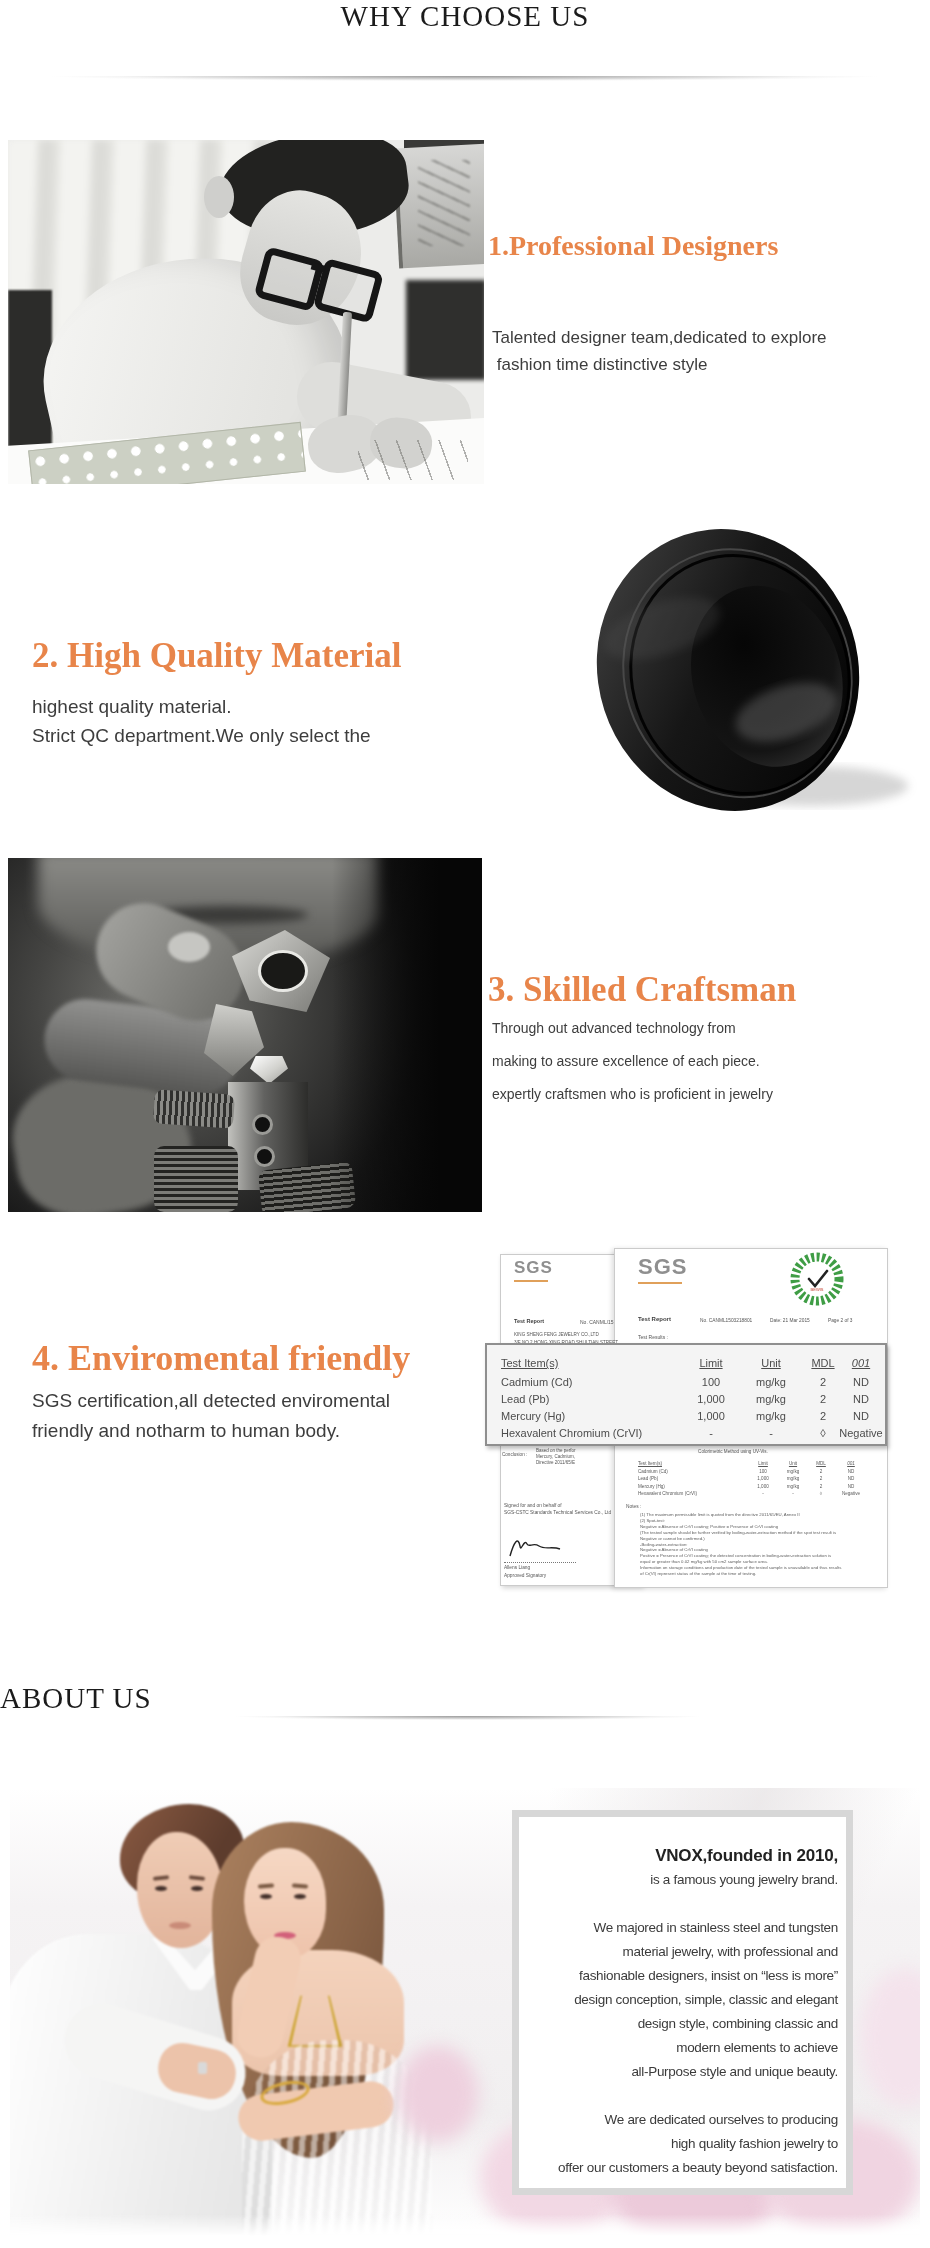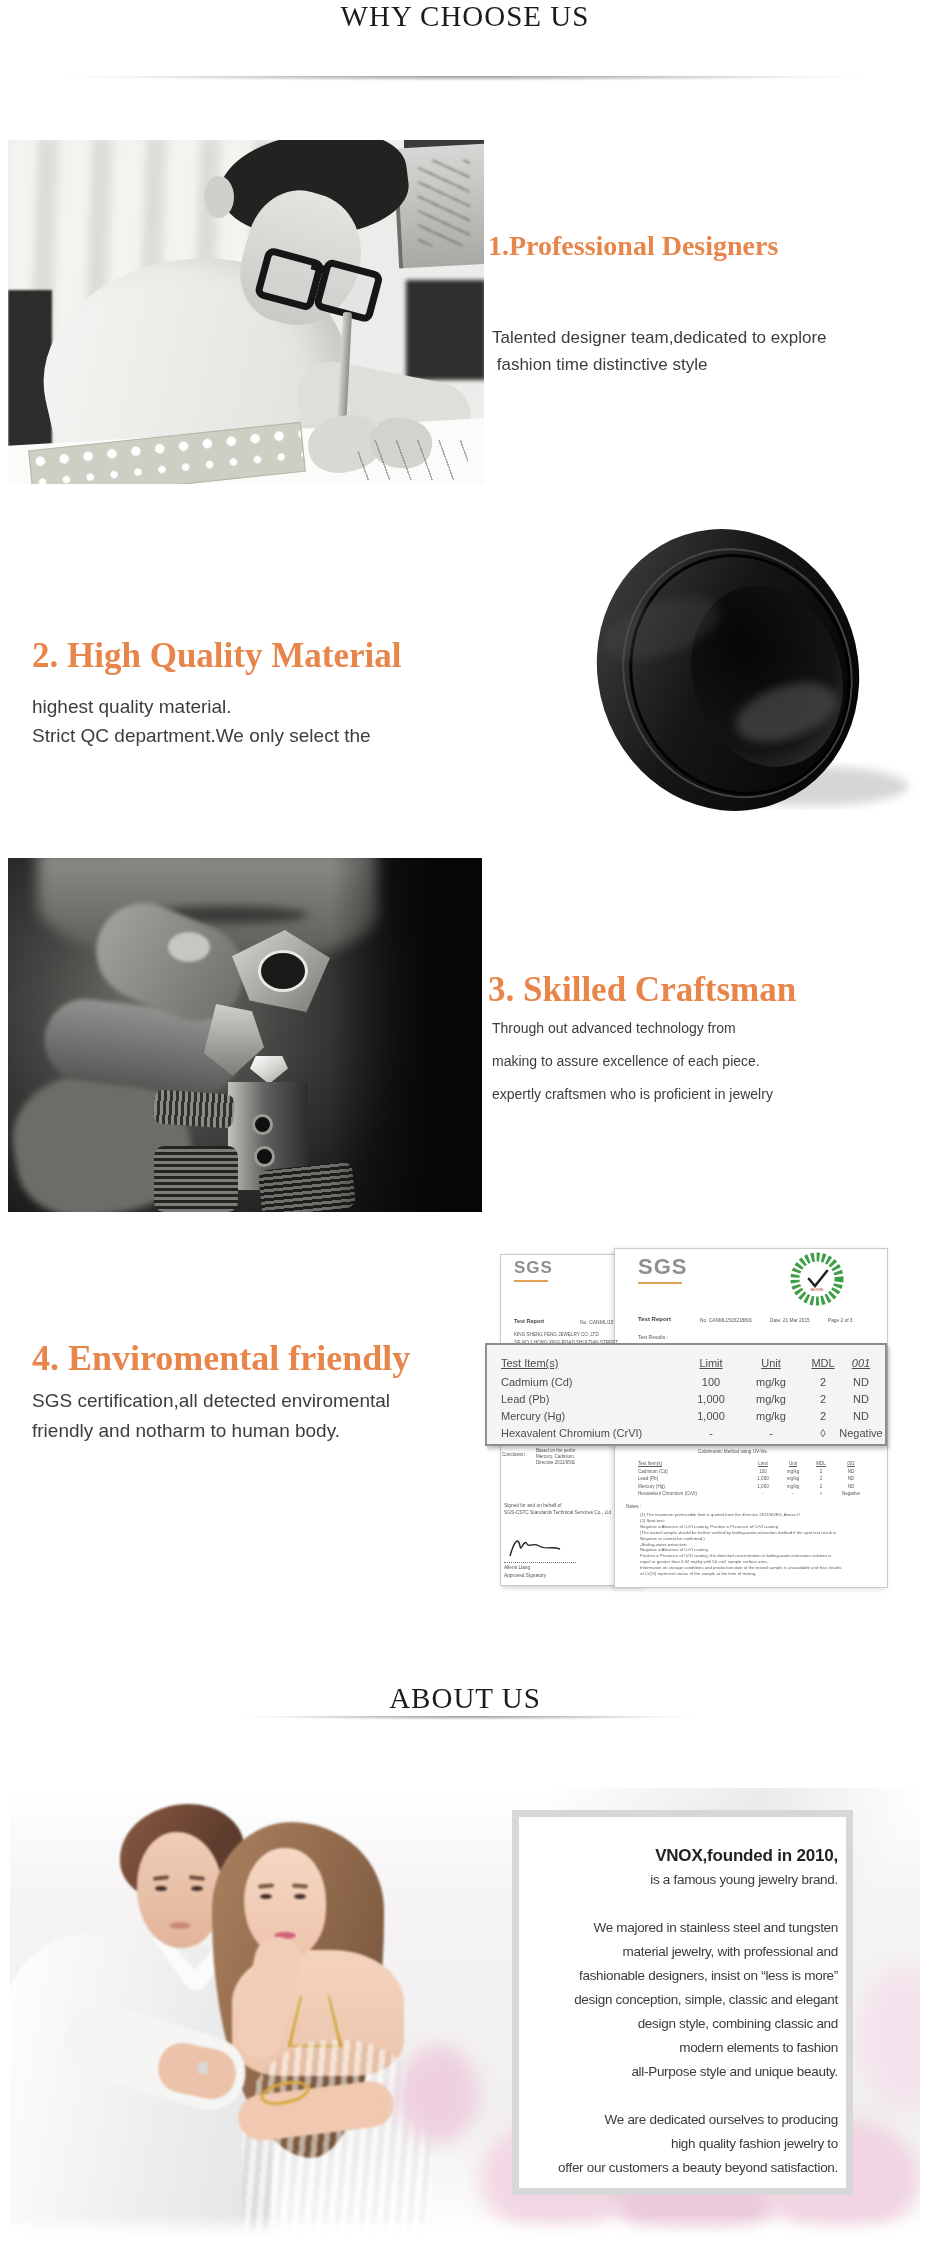--- a/index.html
+++ b/index.html
@@ -373,21 +373,21 @@
       <div class="notes">Negative or cannot be confirmed.)</div>
       <div class="notes">-Boiling-water-extraction:</div>
       <div class="notes">Negative = Absence of CrVI coating</div>
       <div class="notes">Positive = Presence of CrVI coating; the detected concentration in boiling-water-extraction solution is</div>
       <div class="notes">equal or greater than 0.02 mg/kg with 50 cm2 sample surface area.</div>
       <div class="notes">Information on storage conditions and production date of the tested sample is unavailable and thus results</div>
       <div class="notes">of Cr(VI) represent status of the sample at the time of testing.</div>
     </div>
   </div>
 
-  <div class="abs serif main-heading" style="left:0;top:1682px;width:930px;text-align:center;">ABOUT US</div>
+  <div class="abs serif main-heading" style="left:0;top:1682px;width:930px;">ABOUT US</div>
   <div class="abs shadow-divider" style="left:205px;top:1716px;width:525px;height:5px;"></div>
 
   <div class="abs couple-bg photo" style="left:10px;top:1788px;width:910px;height:452px;">
     <div class="abs streak"></div>
     <div class="abs fig" style="left:0;top:0;width:910px;height:452px;">
       <div class="abs man-shirt"></div>
       <div class="abs collar"></div>
       <div class="abs man-hair"></div>
       <div class="abs man-face">
         <div class="brow" style="left:16px;top:44px;transform:rotate(-6deg);"></div>
@@ -425,21 +425,21 @@
   <div class="abs about-box" style="left:512px;top:1810px;width:327px;height:371px;">
     <div class="about-text" style="padding:27px 8px 0 18px;">
       <span class="bl vnox-head">VNOX,founded in 2010,</span>
       <span class="bl">is a famous young jewelry brand.</span>
       <span class="bl">&nbsp;</span>
       <span class="bl">We majored in stainless steel and tungsten</span>
       <span class="bl">material jewelry, with professional and</span>
       <span class="bl">fashionable designers, insist on “less is more”</span>
       <span class="bl">design conception, simple, classic and elegant</span>
       <span class="bl">design style, combining classic and</span>
-      <span class="bl">modern elements to fashion</span>
+      <span class="bl">modern elements to achieve</span>
       <span class="bl">all-Purpose style and unique beauty.</span>
       <span class="bl">&nbsp;</span>
       <span class="bl">We are dedicated ourselves to producing</span>
       <span class="bl">high quality fashion jewelry to</span>
       <span class="bl">offer our customers a beauty beyond satisfaction.</span>
     </div>
   </div>
 
 </div>
 

